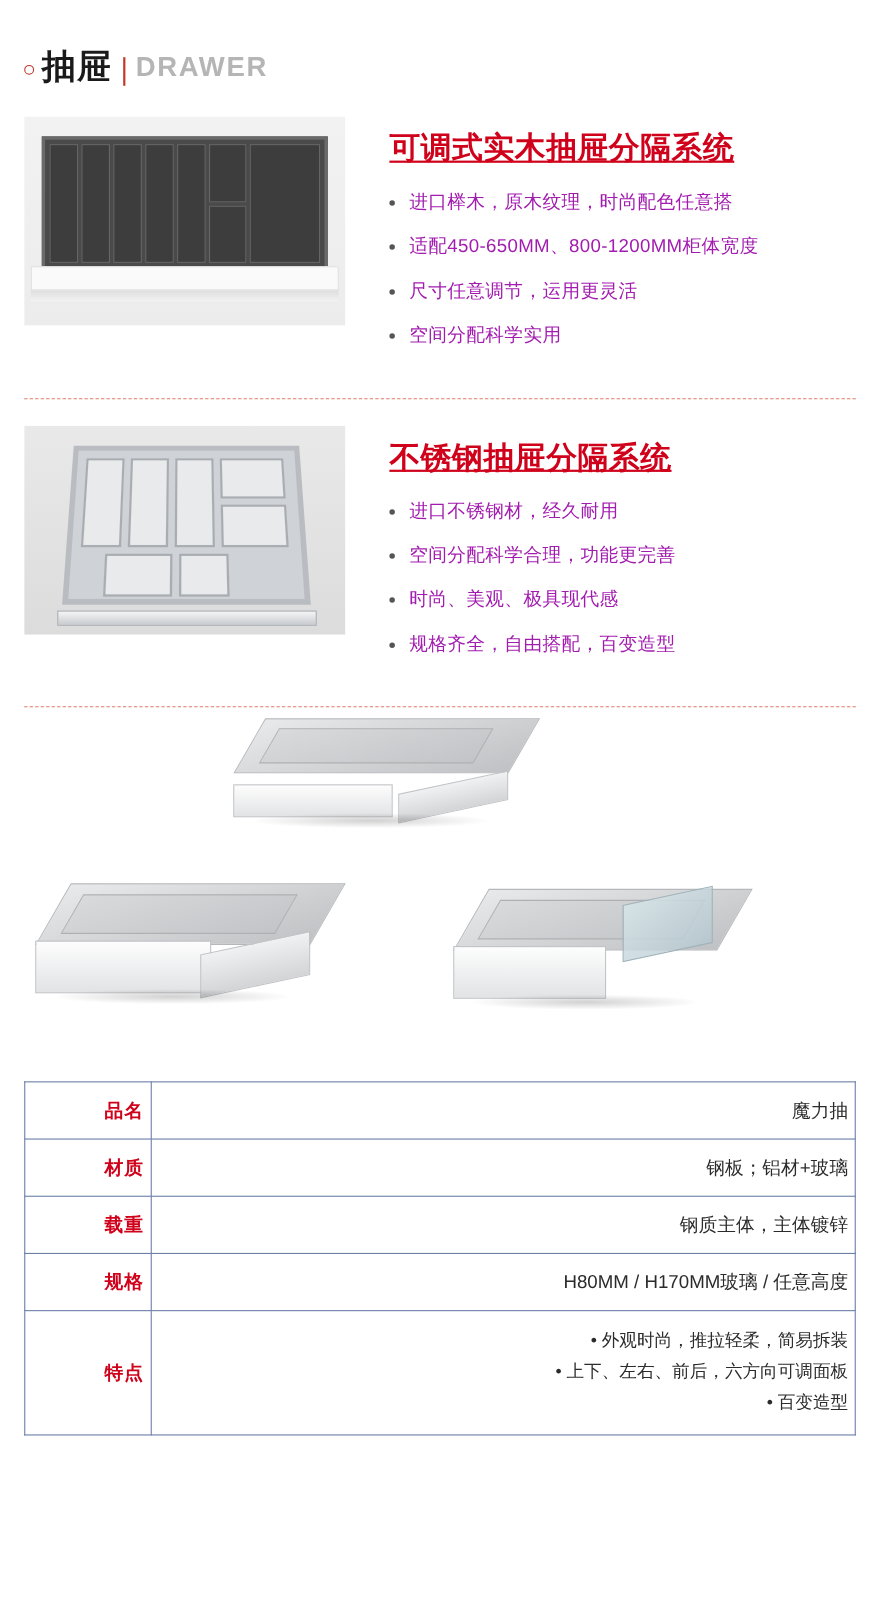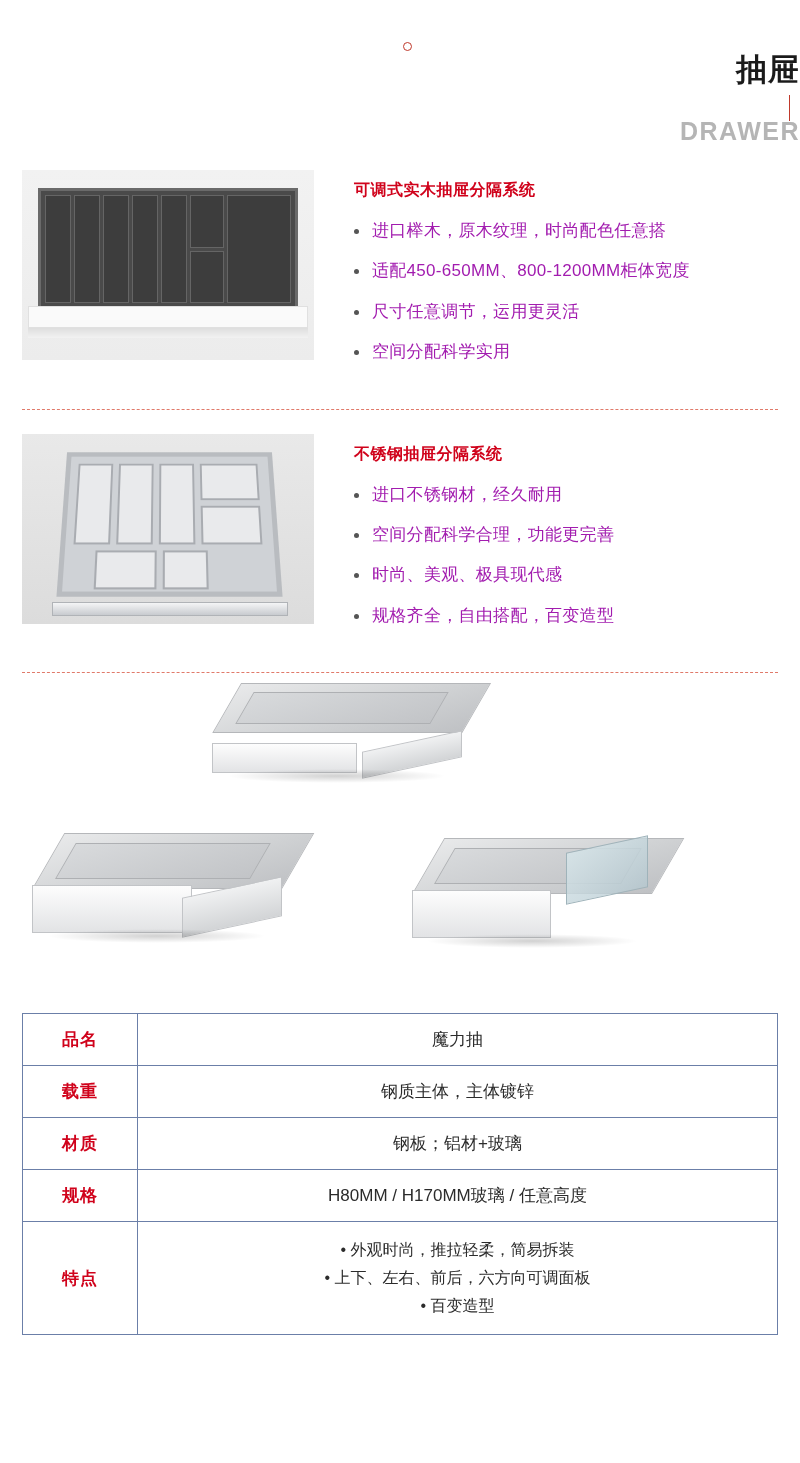--- a/index.html
+++ b/index.html
@@ -14,22 +14,21 @@
     position: relative;
     font-family: "Liberation Sans", "DejaVu Sans", sans-serif;
     color: #333;
     overflow: hidden;
   }
 
   
   .page-header {
     padding: 40px 0 0 22px;
     display: flex;
-    align-items: flex-end;
-    flex-direction: column;
+    align-items: center;
   }
   .header-bullet {
     width: 9px;
     height: 9px;
     border: 1.6px solid #c0392b;
     border-radius: 50%;
     margin-right: 7px;
     align-self: center;
     position: relative;
     top: 2px;
@@ -70,24 +69,25 @@
     position: relative;
     overflow: hidden;
   }
   .feature-text {
     padding-left: 40px;
     padding-top: 10px;
     flex: 1;
   }
   .feature-title {
     color: #d0021b;
-    font-size: 16px;
+    font-size: 28px;
     font-weight: bold;
     margin-bottom: 20px;
     letter-spacing: 0.5px;
+    text-decoration: underline;
   }
   .bullet-list {
     list-style: none;
     margin: 0;
     padding: 0;
   }
   .bullet-list li {
     font-size: 17px;
     color: #a21caf;
     margin-bottom: 20px;
@@ -125,21 +125,21 @@
   .spec-table-wrap {
     margin: 10px 22px 0 22px;
   }
   table.spec {
     width: 100%;
     border-collapse: collapse;
     table-layout: fixed;
   }
   table.spec td {
     border: 1px solid #6b7fa8;
-    text-align: center;
+    text-align: right;
     vertical-align: middle;
     font-size: 17px;
     color: #2b2b2b;
     padding: 14px 6px;
   }
   table.spec td.label {
     width: 115px;
     color: #d0021b;
     font-weight: bold;
     letter-spacing: 1px;
@@ -423,26 +423,26 @@
 </div>
 
 <div class="spec-table-wrap">
   <table class="spec">
     <tbody>
       <tr>
         <td class="label">品名</td>
         <td>魔力抽</td>
       </tr>
       <tr>
+        <td class="label">材质</td>
+        <td>钢板；铝材+玻璃</td>
+      </tr>
+      <tr>
         <td class="label">载重</td>
         <td>钢质主体，主体镀锌</td>
-      </tr>
-      <tr>
-        <td class="label">材质</td>
-        <td>钢板；铝材+玻璃</td>
       </tr>
       <tr>
         <td class="label">规格</td>
         <td>H80MM / H170MM玻璃 / 任意高度</td>
       </tr>
       <tr>
         <td class="label">特点</td>
         <td>
           <div class="feat-lines">
             <div>外观时尚，推拉轻柔，简易拆装</div>

